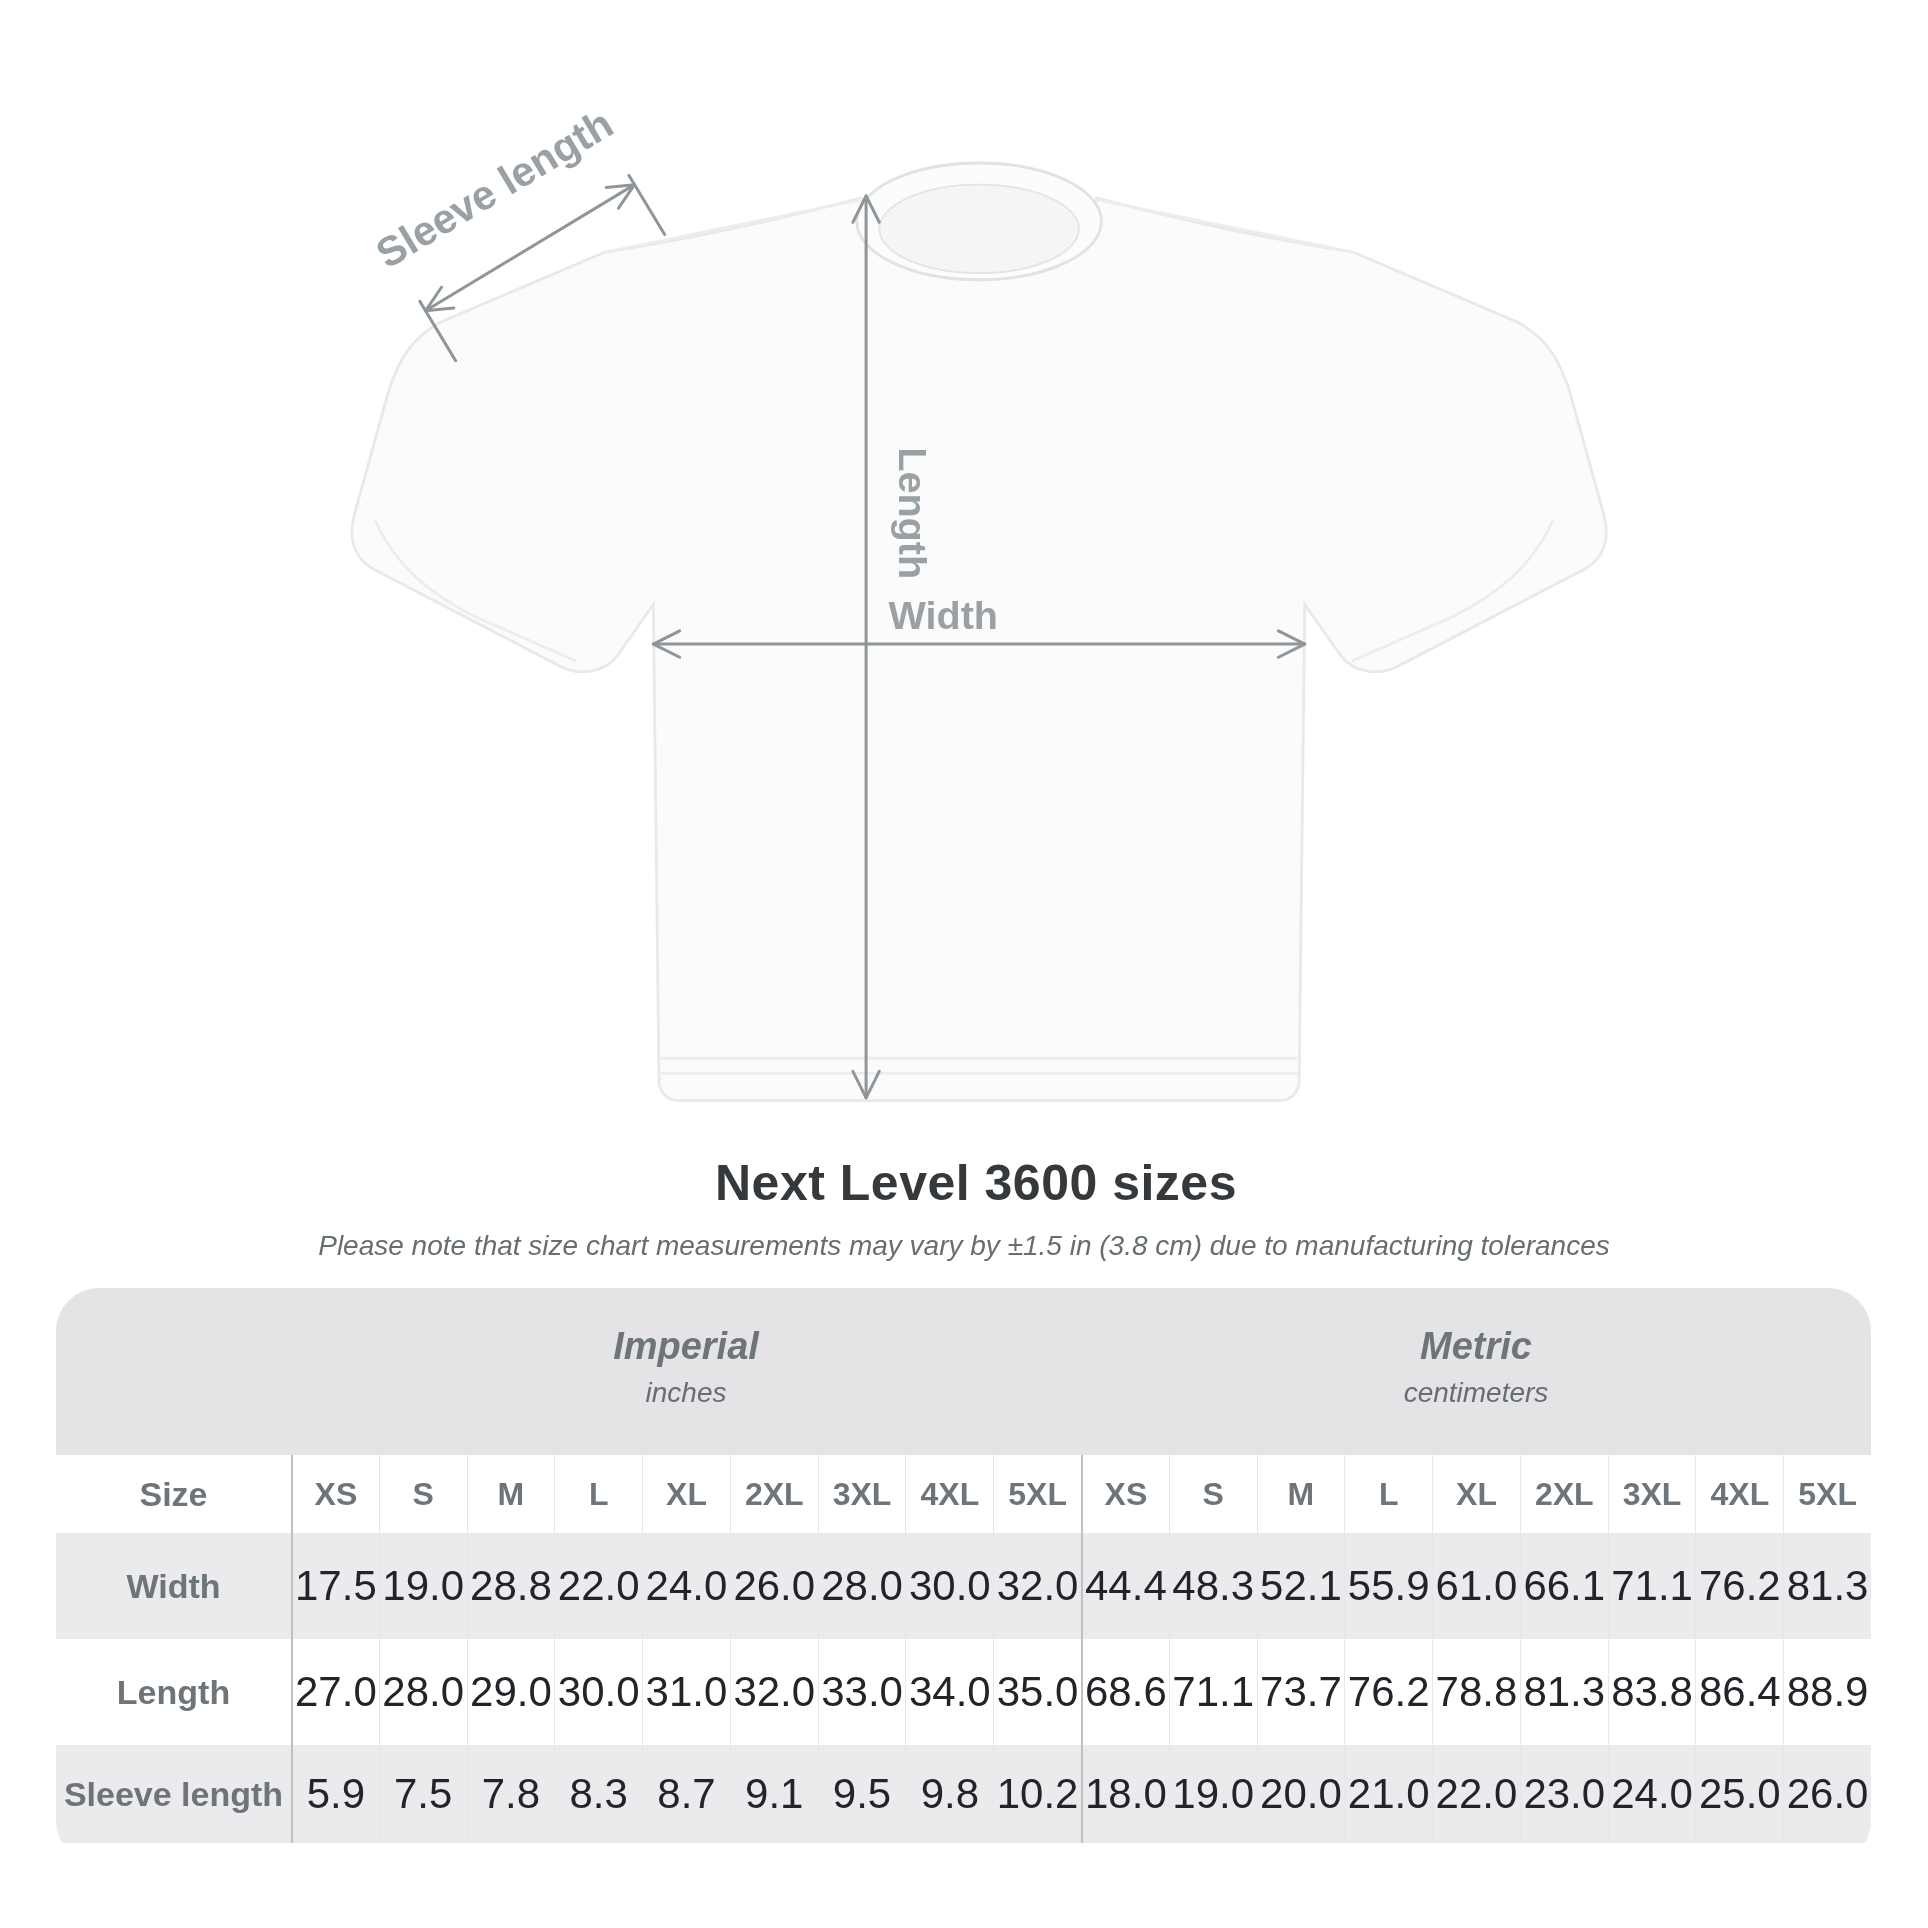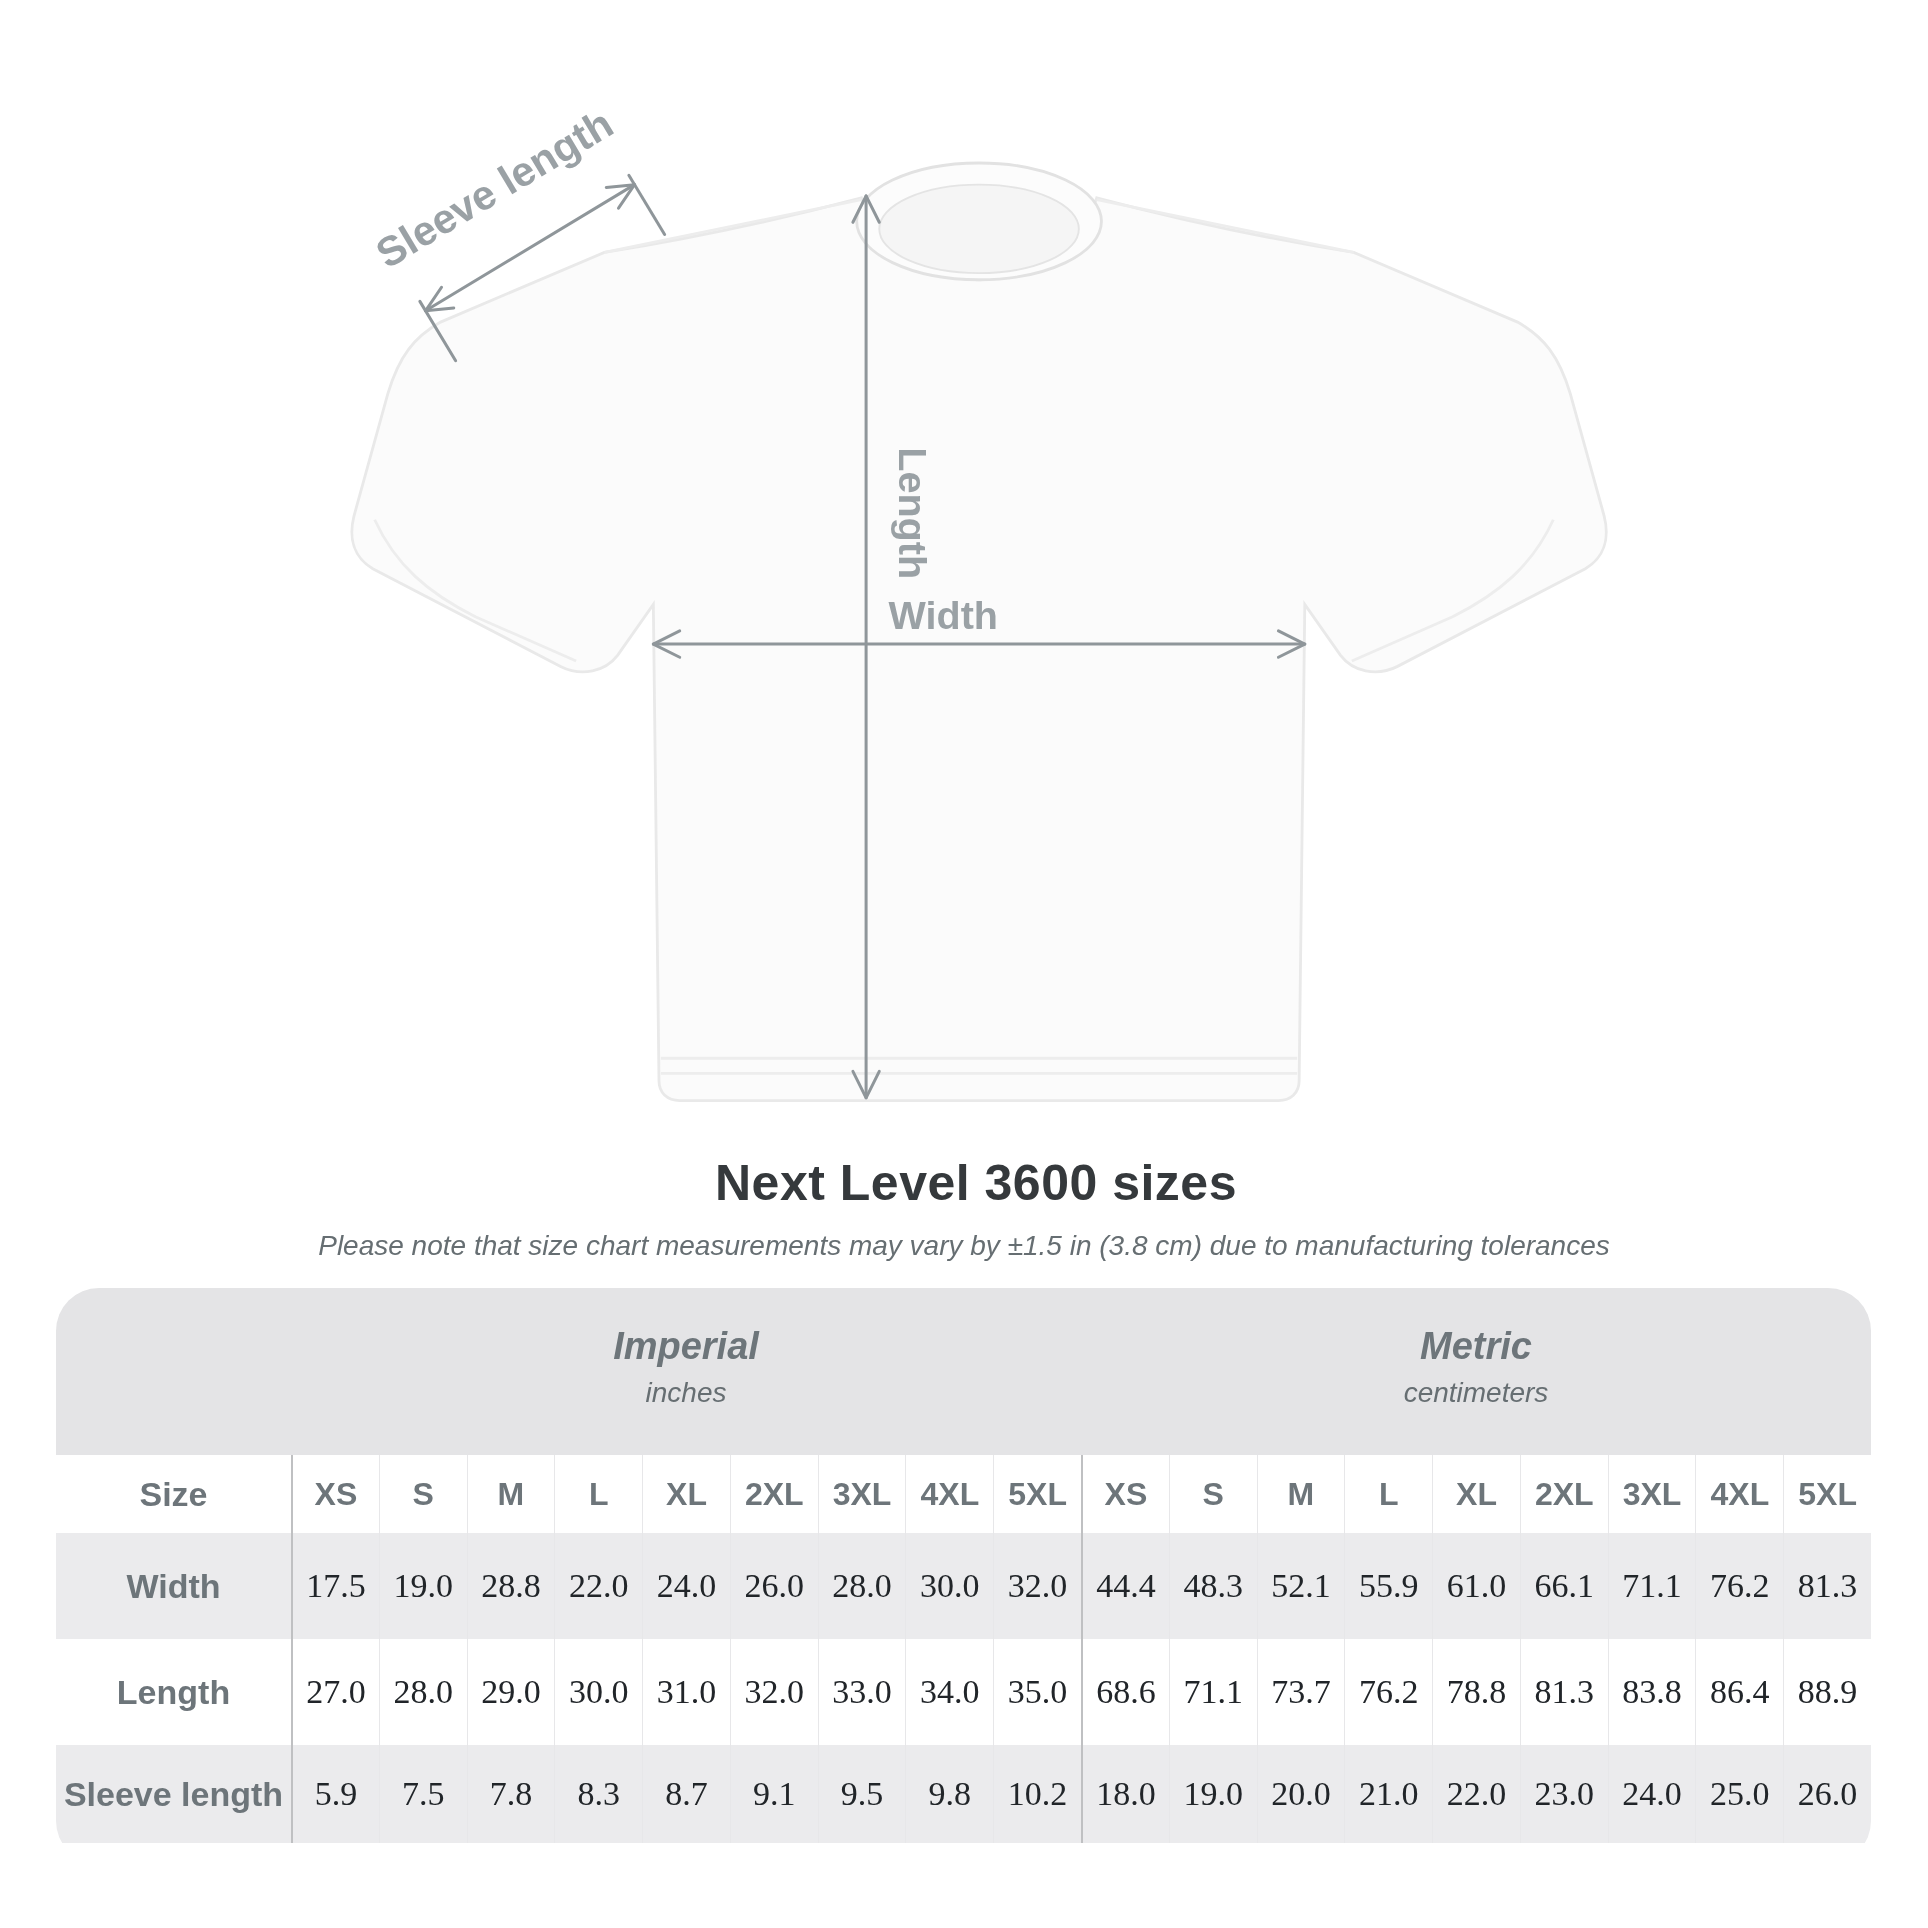--- a/index.html
+++ b/index.html
@@ -35,21 +35,21 @@
   .trow{display:grid;grid-template-columns:235px repeat(18,1fr);width:100%;}
   .r-size{height:78px;background:#ffffff;}
   .tbody .trow{height:106px;background:#ffffff;}
   .tbody .trow:nth-child(odd){background:var(--c-stripe,#ebebed);}
   .tbody .trow:last-child{height:98px;}
   .cell{display:flex;align-items:center;justify-content:center;height:100%;}
   .dcell{border-left:1.9px solid var(--c-div-minor,#e7e7e9);}
   .dcell.sec{border-left:2.8px solid var(--c-div-major,#bfc0c2);}
   .row-label{font-size:34px;font-weight:bold;color:var(--c-rowlabel,#6d757a);}
   .size-head{font-size:32px;font-weight:bold;color:var(--c-rowlabel,#6d757a);}
-  .num{font-size:34px;color:var(--c-num,#212529);font-family:Liberation Serif, serif;}
+  .num{font-size:42px;color:var(--c-num,#212529);}
 </style>
 </head>
 <body>
 
 <div class="page">
 
   <svg class="diagram" width="1928" height="1177" viewBox="0 0 2048 1250">
 
     <g>
       <path d="M 915,210 C 840,230 755,250 642,268 L 468,342 C 440,358 424,378 412,418 L 376,548

